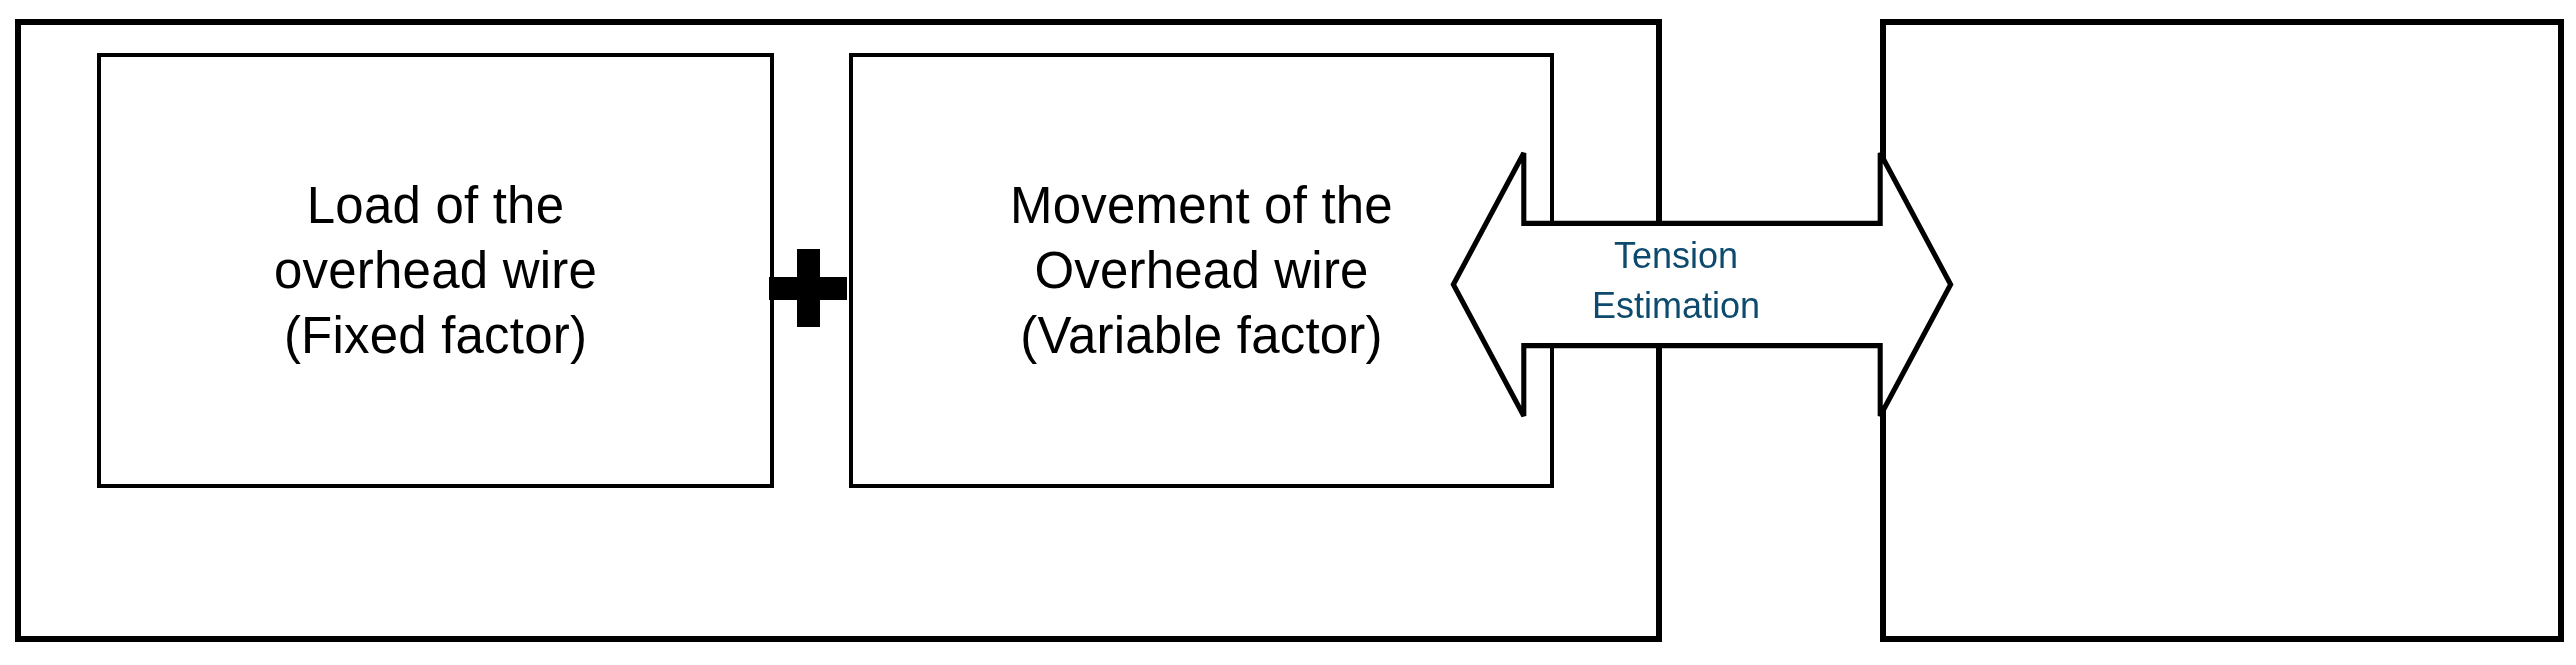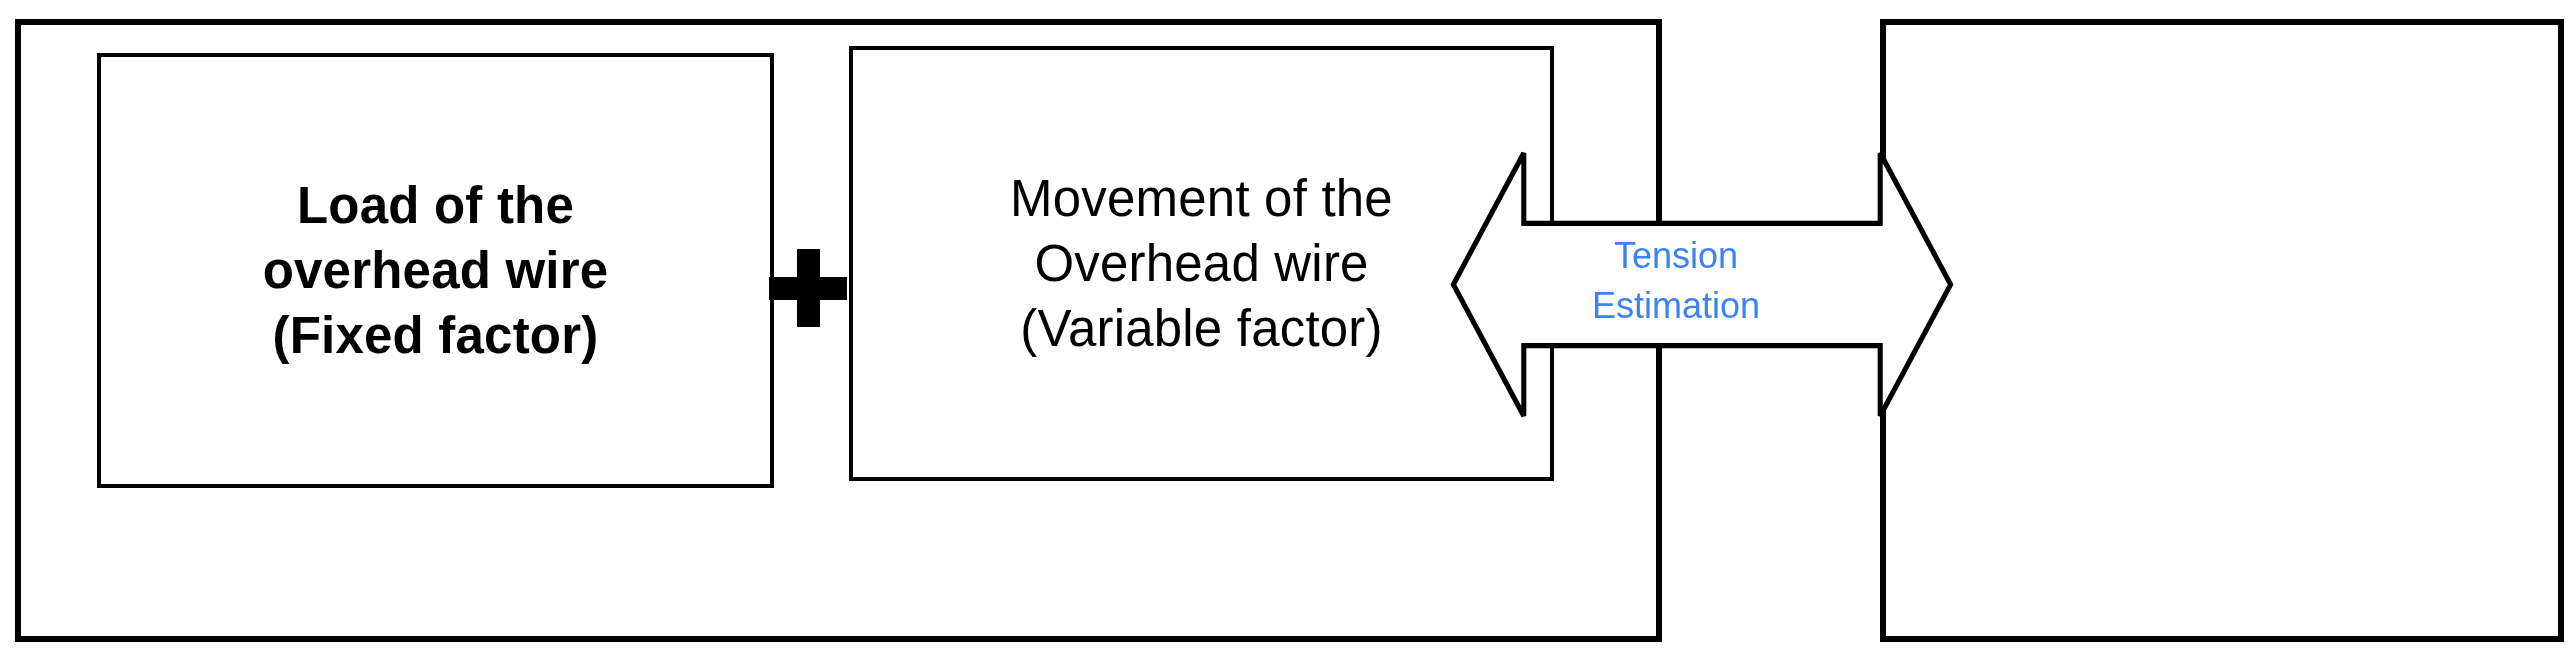--- a/index.html
+++ b/index.html
@@ -48,25 +48,24 @@
     display: flex;
     align-items: center;
     justify-content: center;
     text-align: center;
   }
   #load-box {
     left: 97px;
     top: 53px;
     width: 677px;
     height: 435px;
-    font-weight: bold;
   }
   #movement-box {
     left: 849px;
-    top: 46px;
+    top: 53px;
     width: 705px;
     height: 435px;
   }
 
   .box-text {
     font-size: 51px;
     line-height: 1.28;
     letter-spacing: 0.2px;
     color: #000000;
     white-space: pre-line;
@@ -138,21 +137,21 @@
   }
   #arrow-label {
     position: absolute;
     left: 1518px;
     top: 231px;
     width: 316px;
     text-align: center;
     font-size: 36px;
     line-height: 1.38;
     white-space: pre-line;
-    color: #3b82f6;
+    color: #0c4a6e;
   }
 </style>
 </head>
 <body>
 
 <div id="canvas">
 
   <div id="tension-group-box" class="outer-box"></div>
 
   <div id="load-box" class="inner-box">

